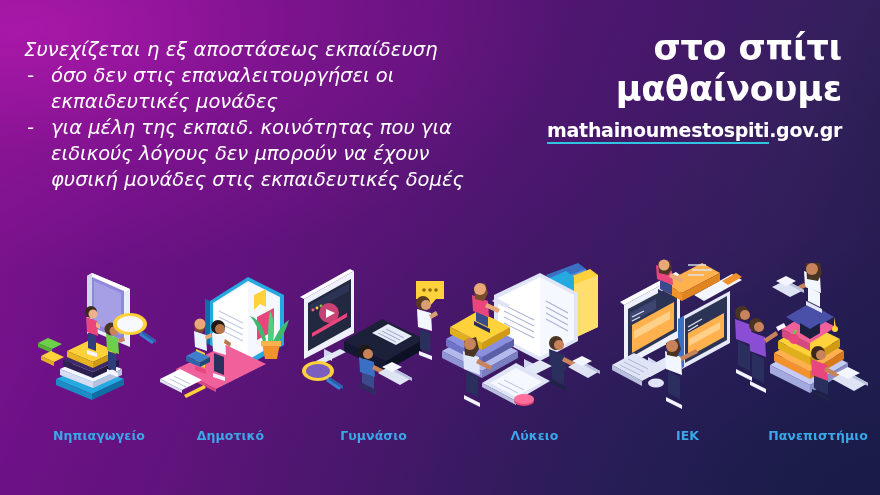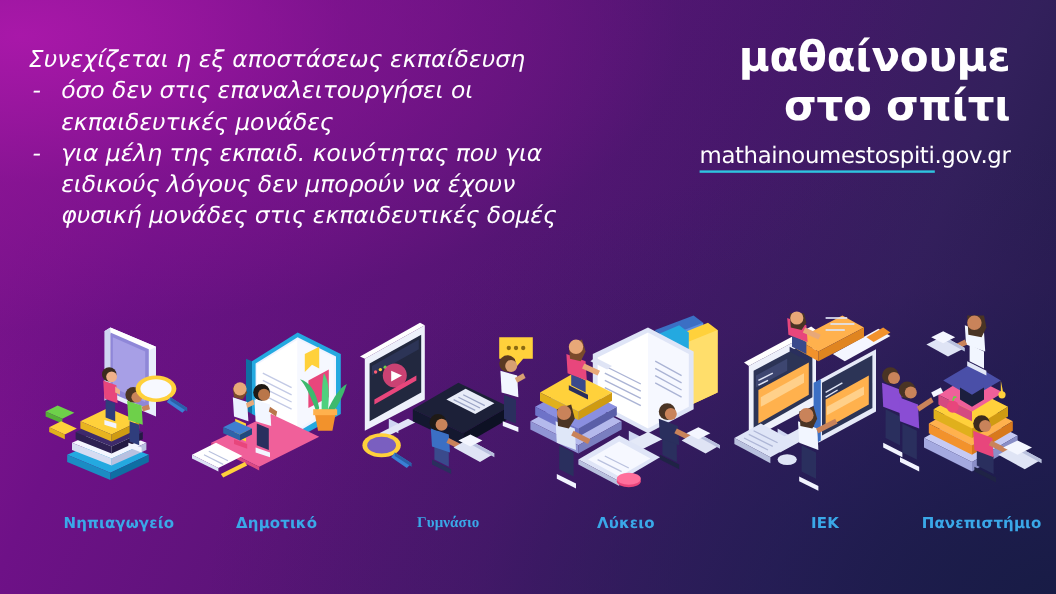--- a/index.html
+++ b/index.html
@@ -65,21 +65,21 @@
   .logo-line {
     font-family: "DejaVu Sans", sans-serif;
     font-weight: bold;
     font-size: 35px;
     line-height: 41px;
     letter-spacing: -0.2px;
   }
   .logo-url {
     margin-top: 9px;
     font-family: "DejaVu Sans", sans-serif;
-    font-weight: normal;
+    font-weight: bold;
     font-size: 19px;
     letter-spacing: -0.3px;
     white-space: nowrap;
   }
   .url-main {
     border-bottom: 2.5px solid #2fc4e0;
     padding-bottom: 1px;
   }
 
   
@@ -122,22 +122,22 @@
         <span class="bullet-text">όσο δεν στις επαναλειτουργήσει οι εκπαιδευτικές μονάδες</span>
       </li>
       <li class="bullet">
         <span class="bullet-dash">-</span>
         <span class="bullet-text">για μέλη της εκπαιδ. κοινότητας που για ειδικούς λόγους δεν μπορούν να έχουν φυσική μονάδες στις εκπαιδευτικές δομές</span>
       </li>
     </ul>
   </div>
 
   <div class="logo">
+    <div class="logo-line">στο σπίτι</div>
     <div class="logo-line">μαθαίνουμε</div>
-    <div class="logo-line">στο σπίτι</div>
     <div class="logo-url">
       <span class="url-main">mathainoumestospiti</span><span>.gov.gr</span>
     </div>
   </div>
 
   <div class="strip">
 
     <div class="scene" style="left:34px; width:130px;">
       <svg viewBox="0 0 130 150" width="130" height="150">
 
@@ -327,21 +327,21 @@
         </g>
 
         <g>
           <ellipse cx="22" cy="110" rx="16" ry="10" fill="#ffd13b"></ellipse>
           <ellipse cx="22" cy="110" rx="12" ry="7" fill="#7a5fc0"></ellipse>
           <path d="M33 116 L47 125 L43 129 L30 120 Z" fill="#3a7fd4"></path>
           <path d="M33 116 L47 125 L47 128 L33 119 Z" fill="#2b5fa8"></path>
         </g>
       </svg>
     </div>
-    <div class="caption" style="left:296px; width:155px;font-family:Liberation Serif, serif;">Γυμνάσιο</div>
+    <div class="caption" style="left:296px; width:155px;">Γυμνάσιο</div>
 
     <div class="scene" style="left:440px; width:165px;">
       <svg viewBox="0 0 165 150" width="165" height="150">
 
         <g>
           <path d="M106 14 L138 2 L146 8 L146 62 L114 76 L106 70 Z" fill="#3b6fc4"></path>
           <path d="M106 14 L114 20 L114 76 L106 70 Z" fill="#2a57a0"></path>
           <path d="M114 20 L146 8 L146 62 L114 76 Z" fill="#5a8de0"></path>
           <path d="M120 20 L150 8 L158 14 L158 66 L128 80 L120 74 Z" fill="#ffd13b"></path>
           <path d="M120 20 L128 26 L128 80 L120 74 Z" fill="#e0b01c"></path>
@@ -420,21 +420,21 @@
           <path d="M140 99 L160 110 L160 113 L140 102 Z" fill="#b9c1de"></path>
           <path d="M132 100 L142 105 L152 100 L142 95 Z" fill="#f4f6ff"></path>
         </g>
 
         <g>
           <ellipse cx="84" cy="140" rx="10" ry="5" fill="#e8467c"></ellipse>
           <ellipse cx="84" cy="138" rx="10" ry="5" fill="#ff6f9c"></ellipse>
         </g>
       </svg>
     </div>
-    <div class="caption" style="left:439px; width:165px;">Λύκειο</div>
+    <div class="caption" style="left:452px; width:165px;">Λύκειο</div>
 
     <div class="scene" style="left:610px; width:155px;">
       <svg viewBox="0 0 155 150" width="155" height="150">
 
         <g>
           <path d="M14 44 L70 14 L70 76 L14 106 Z" fill="#eef1fb"></path>
           <path d="M14 44 L70 14 L66 11 L10 41 Z" fill="#ffffff"></path>
           <path d="M18 48 L67 22 L67 70 L18 98 Z" fill="#2c3456"></path>
           <path d="M20 52 L46 38 L46 48 L20 62 Z" fill="#3d4670"></path>
           <path d="M22 64 L64 41 L64 68 L22 92 Z" fill="#ffb14d"></path>

